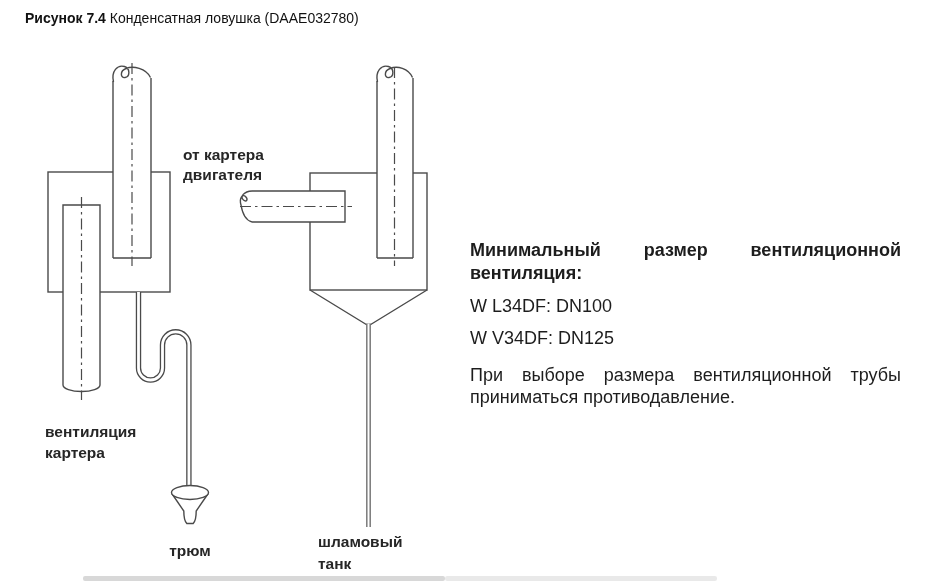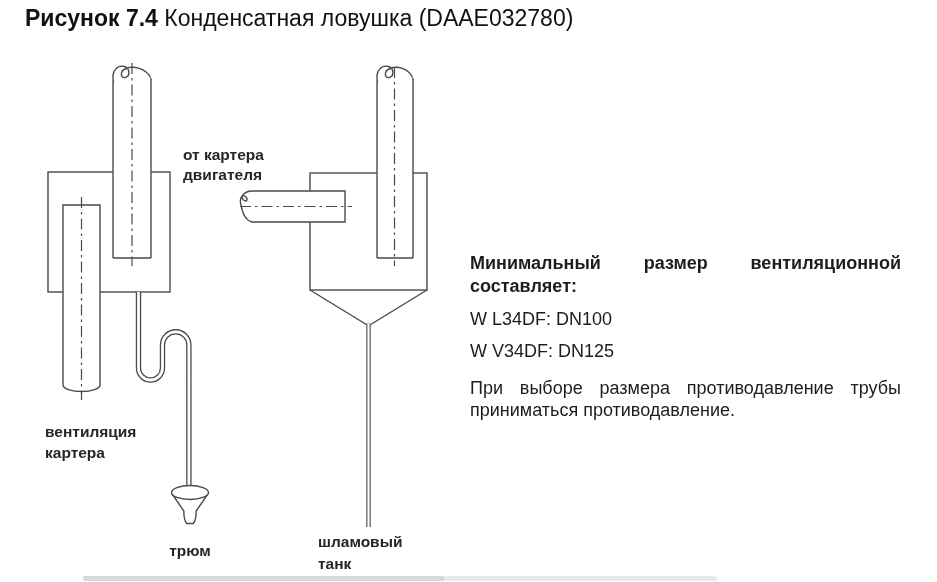--- a/index.html
+++ b/index.html
@@ -2,31 +2,31 @@
 <html><head>
 <meta charset="utf-8">
 <style>
   html,body{margin:0;padding:0;}
   body{
     width:937px;height:582px;position:relative;background:#ffffff;
     font-family:"Liberation Sans","DejaVu Sans",sans-serif;
     color:#1d1d1d;overflow:hidden;
   }
   .figure-title{
-    position:absolute;left:25px;top:6px;font-size:23px;line-height:24px;
+    position:absolute;left:25px;top:6px;font-size:14px;line-height:24px;
     color:#111;white-space:nowrap;
   }
   .figure-title b{font-weight:bold;}
   #diagram{position:absolute;left:0;top:0;}
   svg text{
     font-family:"Liberation Sans","DejaVu Sans",sans-serif;
     font-weight:bold;font-size:15.5px;fill:#262626;
   }
   .info-block{
-    position:absolute;left:470px;top:252px;width:431px;
+    position:absolute;left:470px;top:239px;width:431px;
     font-size:18px;color:#1d1d1d;
   }
   .lead{font-weight:bold;}
   .lead .line{line-height:23px;}
   .jline{text-align:justify;text-align-last:justify;}
   .spec{line-height:22px;margin-top:10px;}
   .spec.first{}
   .note{margin-top:15px;}
   .note .line{line-height:22px;}
   .scan-bar{position:absolute;border-radius:2px;filter:blur(.6px);}
@@ -107,24 +107,24 @@
   <text x="45" y="437">вентиляция</text>
   <text x="45" y="458">картера</text>
   <text x="190" y="556" text-anchor="middle">трюм</text>
   <text x="318" y="547">шламовый</text>
   <text x="318" y="569">танк</text>
 </svg>
 
 <div class="info-block">
   <div class="lead">
     <div class="line jline">Минимальный размер вентиляционной</div>
-    <div class="line">составляет:</div>
+    <div class="line">вентиляция:</div>
   </div>
   <div class="spec first">W L34DF: DN100</div>
   <div class="spec">W V34DF: DN125</div>
   <div class="note">
-    <div class="line jline">При выборе размера противодавление трубы</div>
+    <div class="line jline">При выборе размера вентиляционной трубы</div>
     <div class="line">приниматься противодавление.</div>
   </div>
 </div>
 
 <div id="scan-bar-left" class="scan-bar"></div>
 <div id="scan-bar-right" class="scan-bar"></div>
 
 </body></html>

